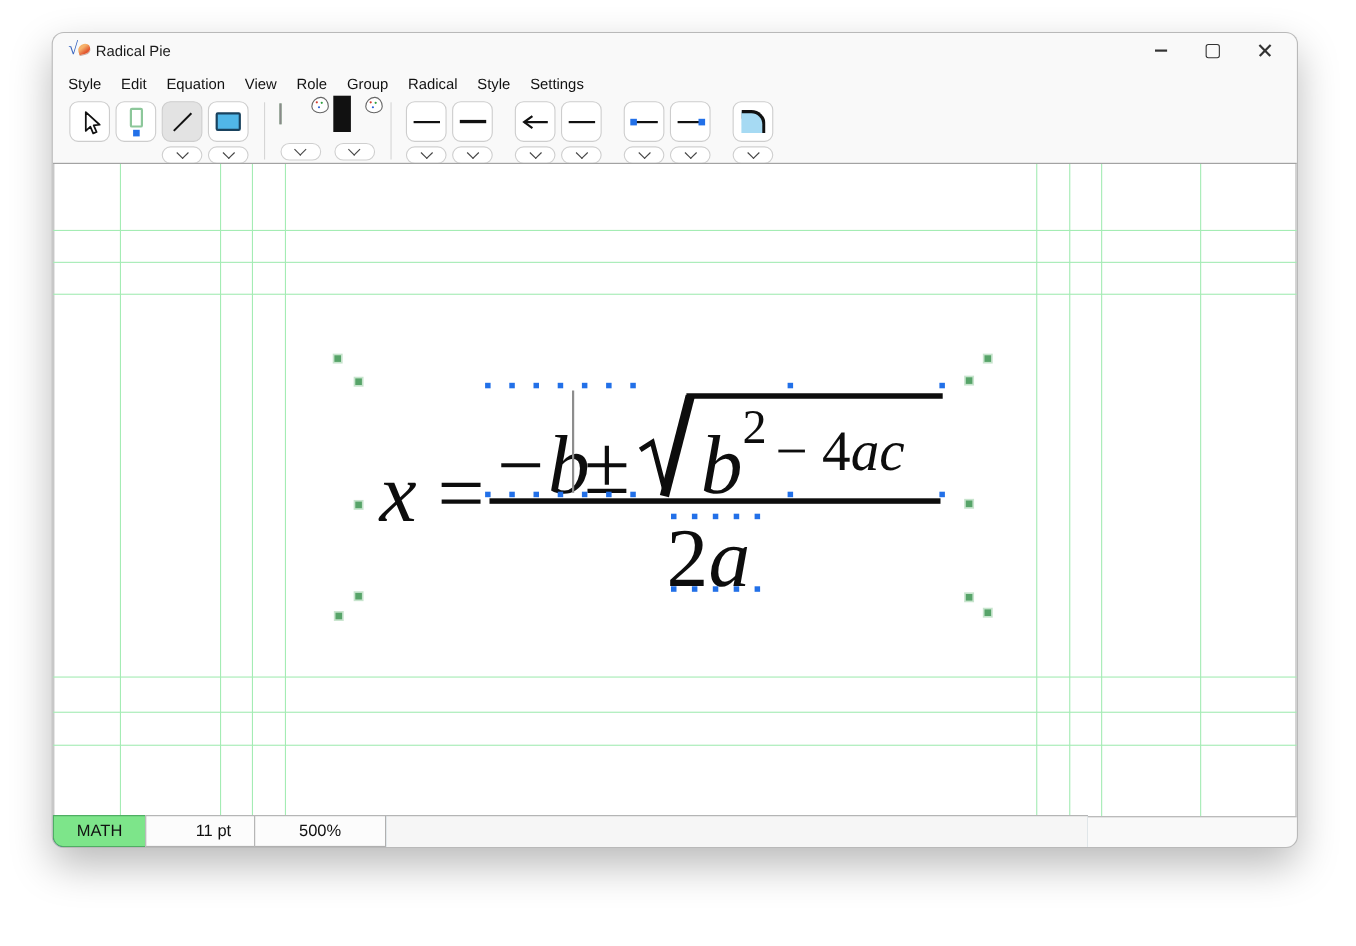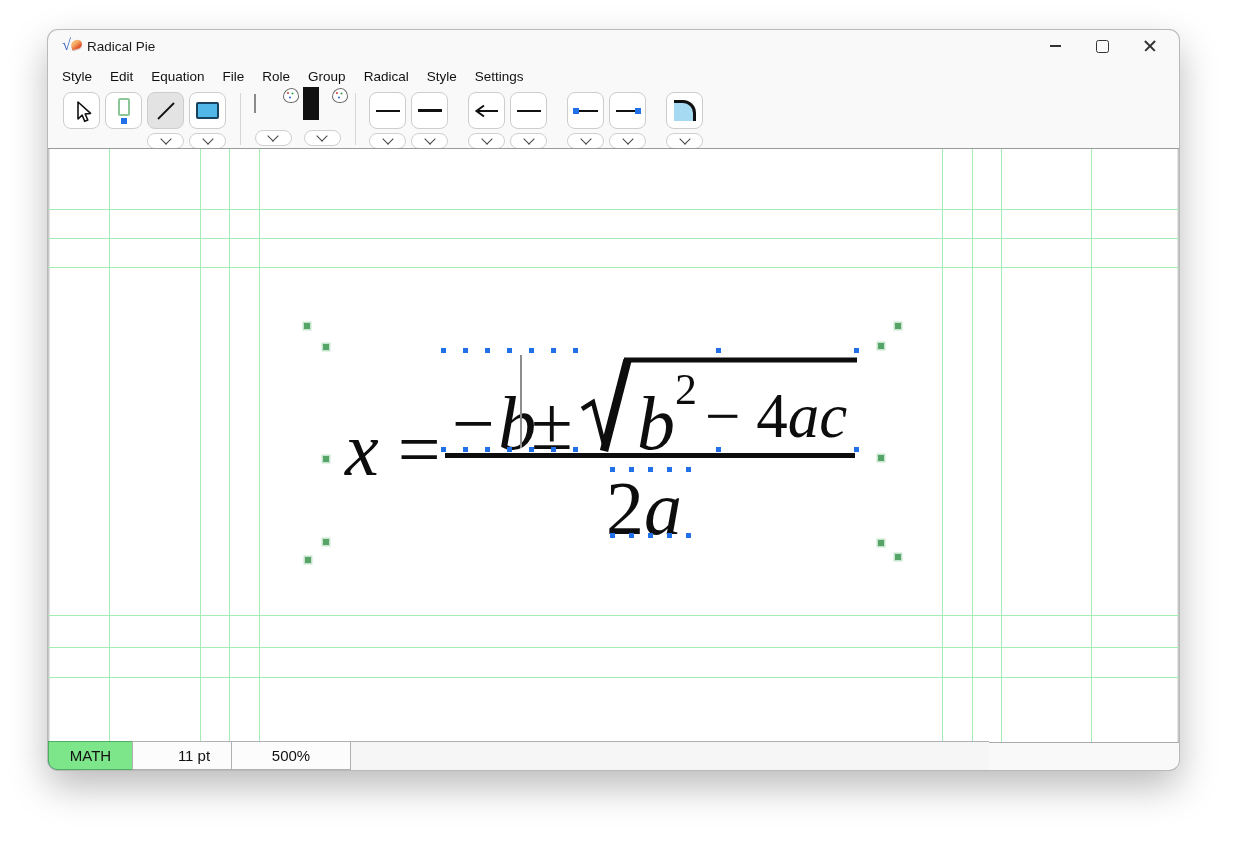--- a/index.html
+++ b/index.html
@@ -108,21 +108,21 @@
             <b></b>
           </span>
         </div>
     </div>
   </div>
 
   <div class="menubar" id="menubar">
       <span class="menu-item">Style</span>
       <span class="menu-item">Edit</span>
       <span class="menu-item">Equation</span>
-      <span class="menu-item">File</span>
+      <span class="menu-item">View</span>
       <span class="menu-item">Role</span>
       <span class="menu-item">Group</span>
       <span class="menu-item">Radical</span>
       <span class="menu-item">Style</span>
       <span class="menu-item">Settings</span>
     </div>
 
   <div class="toolbar">
     <div class="toolcol">
       <div class="toolbtn">
@@ -277,21 +277,21 @@
       <div class="eq it" style="left:399px;top:236px;font-size:76px;">−b</div>
       <div class="eq" style="left:483px;top:236px;font-size:76px;">±</div>
 
       <svg class="radical" width="330" height="115" viewBox="0 0 330 115">
         <path d="M3 64 L14 57 L26 103" fill="none" stroke="#0d0d0d" stroke-width="4.5" stroke-linejoin="miter"></path>
         <path d="M25 106 L48.5 15" fill="none" stroke="#0d0d0d" stroke-width="8.5"></path>
         <path d="M45 15 L278 15" fill="none" stroke="#0d0d0d" stroke-width="5"></path>
       </svg>
 
       <div class="eq" style="left:589px;top:236px;font-size:76px;"><span class="it">b</span><span class="sup">2</span></div>
-      <div class="eq" style="left:657px;top:236px;font-size:63px;"><span>− </span><span>4</span><span class="it">ac</span></div>
+      <div class="eq" style="left:657px;top:236px;font-size:52px;"><span>− </span><span>4</span><span class="it">ac</span></div>
 
       <div class="fracbar"></div>
 
       <div class="eq" style="left:558px;top:321px;font-size:76px;"><span>2</span><span class="it">a</span></div>
 
       <div class="caret"></div>
     </div>
 
     <div id="decor">
         <div class="handle" style="left: 256px; top: 174px;"></div>

